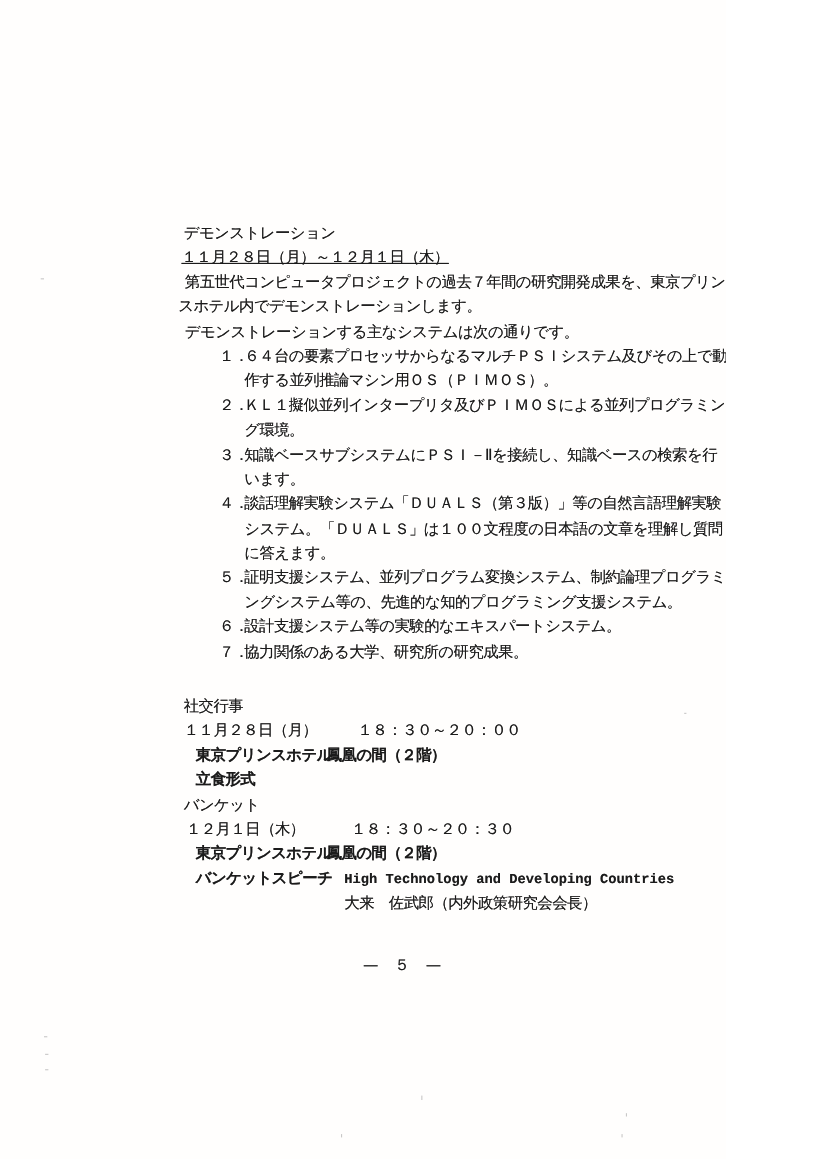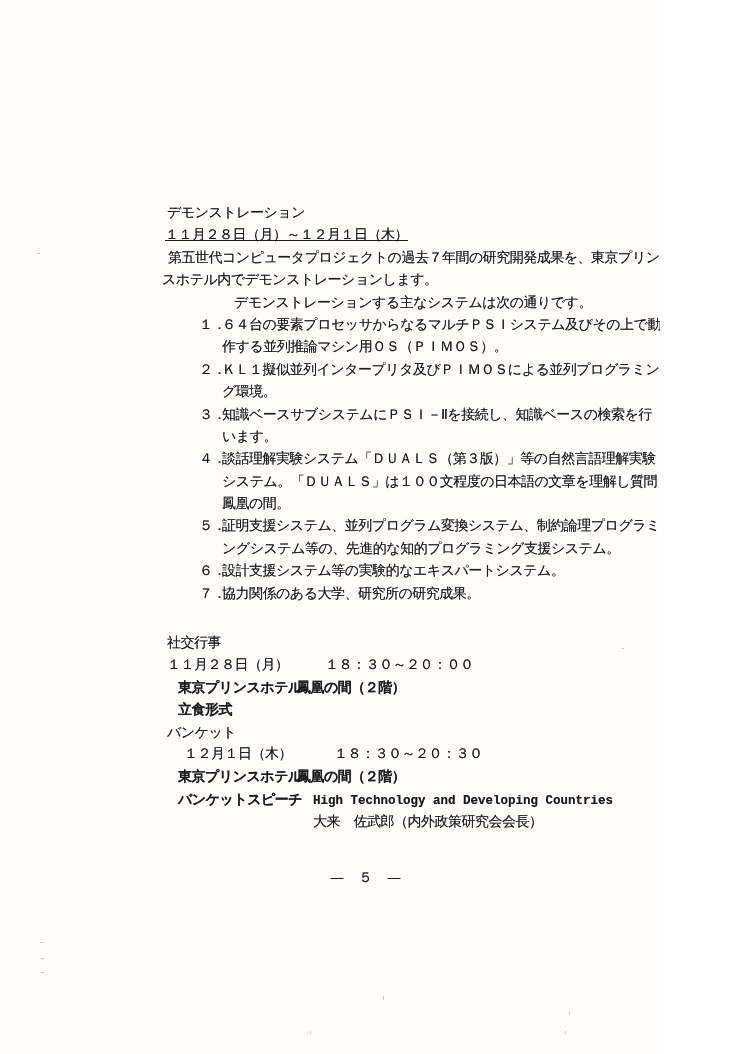--- a/index.html
+++ b/index.html
@@ -13,23 +13,23 @@
     text-shadow:0 0 .5px rgba(30,30,30,.65);
   }
   .content{
     position:absolute;left:158px;top:201px;width:500px;
     font-size:14px;line-height:22.4px;letter-spacing:-.5px;
   }
   .line{white-space:nowrap;height:22.4px;}
   .ml0{margin-left:4px;}
   .ml7{margin-left:7px;text-decoration:underline;}
   .ml9{margin-left:9px;}
-  .ml17{margin-left:26px;font-family:Liberation Mono, monospace;}
+  .ml17{margin-left:11px;}
   .ml20{margin-left:20px;font-weight:bold;}
-  .ml22{margin-left:10px;text-align:center;}
+  .ml22{margin-left:10px;}
   .ml41{margin-left:41px;}
   .ml64{margin-left:64px;}
   .ml155{margin-left:155px;}
   .gap-top{margin-top:27px;}
   .num{display:inline-block;width:23px;}
   .w119{display:inline-block;width:119px;}
   .w135{display:inline-block;width:135px;}
   .w150{display:inline-block;width:150px;}
   .w158{display:inline-block;width:158px;}
   .mono{font-family:"Liberation Mono","DejaVu Sans Mono",monospace;font-size:12.5px;letter-spacing:0;}
@@ -55,21 +55,21 @@
     <div class="line ml64">作する並列推論マシン用ＯＳ（ＰＩＭＯＳ）。</div>
 
     <div class="line ml41"><span class="num">２．</span><span>ＫＬ１擬似並列インタープリタ及びＰＩＭＯＳによる並列プログラミン</span></div>
     <div class="line ml64">グ環境。</div>
 
     <div class="line ml41"><span class="num">３．</span><span>知識ベースサブシステムにＰＳＩ－Ⅱを接続し、知識ベースの検索を行</span></div>
     <div class="line ml64">います。</div>
 
     <div class="line ml41"><span class="num">４．</span><span>談話理解実験システム「ＤＵＡＬＳ（第３版）」等の自然言語理解実験</span></div>
     <div class="line ml64">システム。「ＤＵＡＬＳ」は１００文程度の日本語の文章を理解し質問</div>
-    <div class="line ml64">鳳凰の間。</div>
+    <div class="line ml64">に答えます。</div>
 
     <div class="line ml41"><span class="num">５．</span><span>証明支援システム、並列プログラム変換システム、制約論理プログラミ</span></div>
     <div class="line ml64">ングシステム等の、先進的な知的プログラミング支援システム。</div>
 
     <div class="line ml41"><span class="num">６．</span><span>設計支援システム等の実験的なエキスパートシステム。</span></div>
 
     <div class="line ml41"><span class="num">７．</span><span>協力関係のある大学、研究所の研究成果。</span></div>
 
     <div class="line ml9 gap-top">社交行事</div>
 

